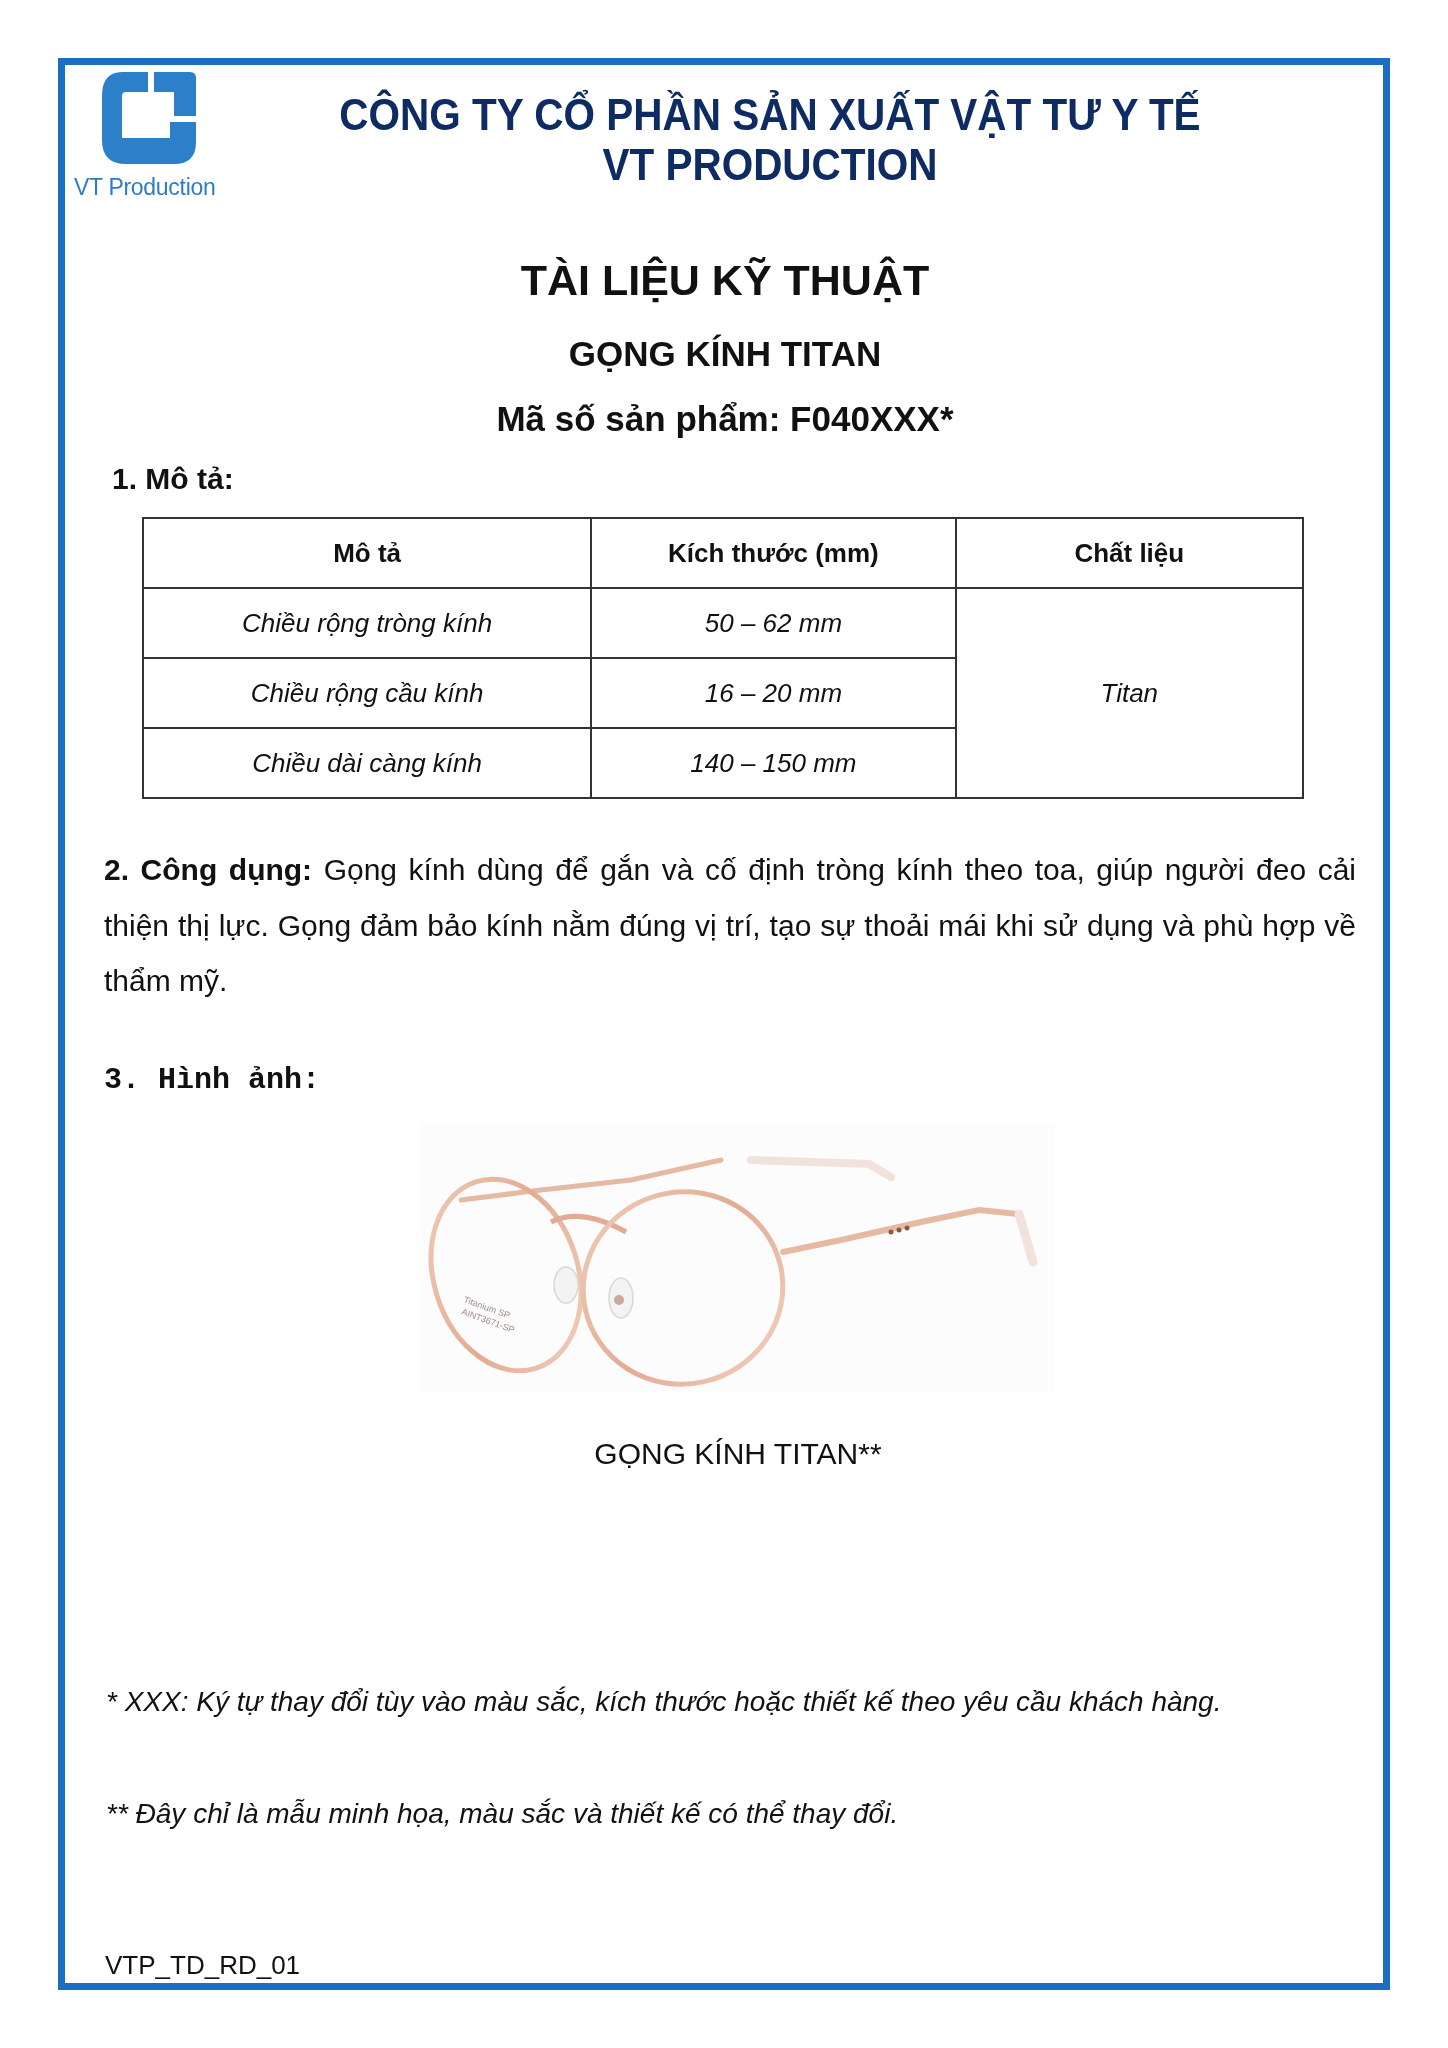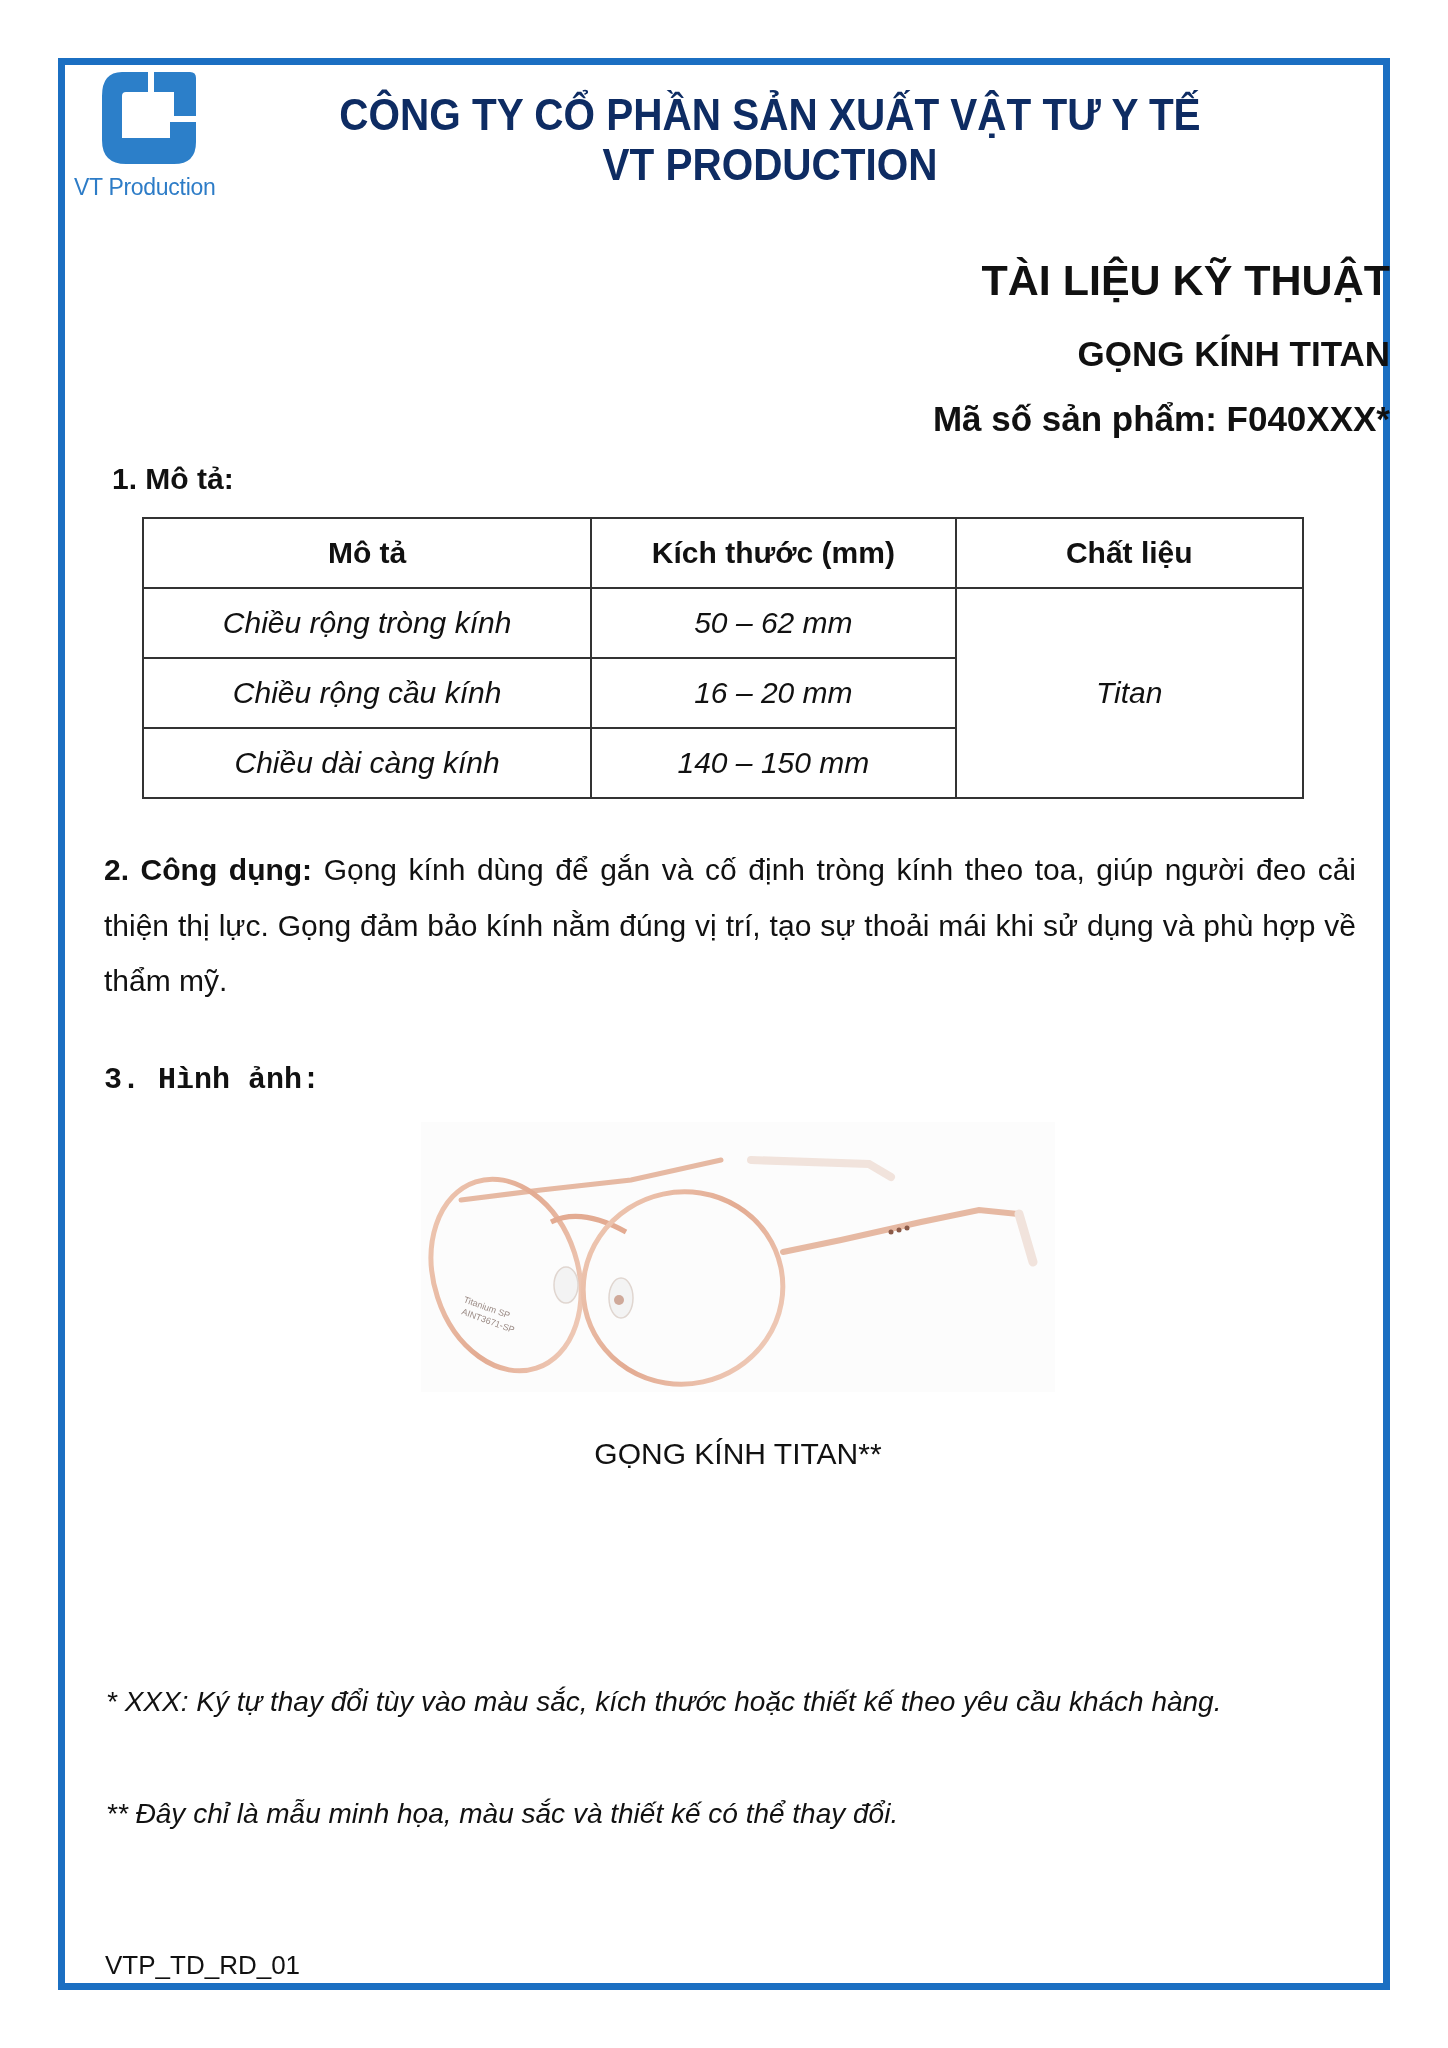--- a/index.html
+++ b/index.html
@@ -11,29 +11,29 @@
   .page-border {
     position: absolute; left: 58px; top: 58px; width: 1318px; height: 1918px;
     border: 7px solid #1b6fc2;
   }
   .abs { position: absolute; }
   .logo { left: 100px; top: 70px; width: 100px; height: 96px; }
   .logo-text { left: 74px; top: 174px; width: 160px; font-size: 23px; color: #2d7cc7; letter-spacing: -0.3px; white-space: nowrap; }
   .company { left: 240px; width: 1060px; text-align: center; color: #0e2c63; font-weight: bold; font-size: 44px; line-height: 50px; white-space: nowrap; transform: scaleX(0.92); transform-origin: center; }
   .company.l1 { top: 90px; }
   .company.l2 { top: 140px; }
-  .center { left: 60px; width: 1330px; text-align: right; font-weight: bold; white-space: nowrap; }
+  .center { left: 60px; width: 1330px; text-align: center; font-weight: bold; white-space: nowrap; }
   .doc-title { top: 256px; font-size: 43px; }
   .doc-sub { top: 334px; font-size: 35px; }
   .doc-code { top: 399px; font-size: 35px; }
   .sec-heading { font-weight: bold; font-size: 30px; white-space: nowrap; }
   .sec1 { left: 112px; top: 462px; }
   table.spec {
     position: absolute; left: 142px; top: 517px; width: 1162px; height: 275px;
-    border-collapse: collapse; font-size: 30px;
+    border-collapse: collapse; font-size: 26px;
   }
   table.spec th, table.spec td { border: 2px solid #333; text-align: center; padding: 0; }
   table.spec th { font-weight: bold; height: 68px; }
   table.spec td { height: 68px; font-style: italic; }
   .para { left: 104px; top: 842px; width: 1252px; font-size: 30px; line-height: 55.5px; text-align: justify; }
   .para b { font-weight: bold; }
   .sec3 { left: 104px; top: 1063px; font-family: Liberation Mono, monospace; }
   .photo { left: 421px; top: 1122px; width: 634px; height: 270px; background: #fcfcfc; }
   .caption { left: 421px; width: 634px; top: 1437px; text-align: center; font-size: 30px; white-space: nowrap; }
   .note { left: 106px; font-size: 28px; font-style: italic; white-space: nowrap; }

